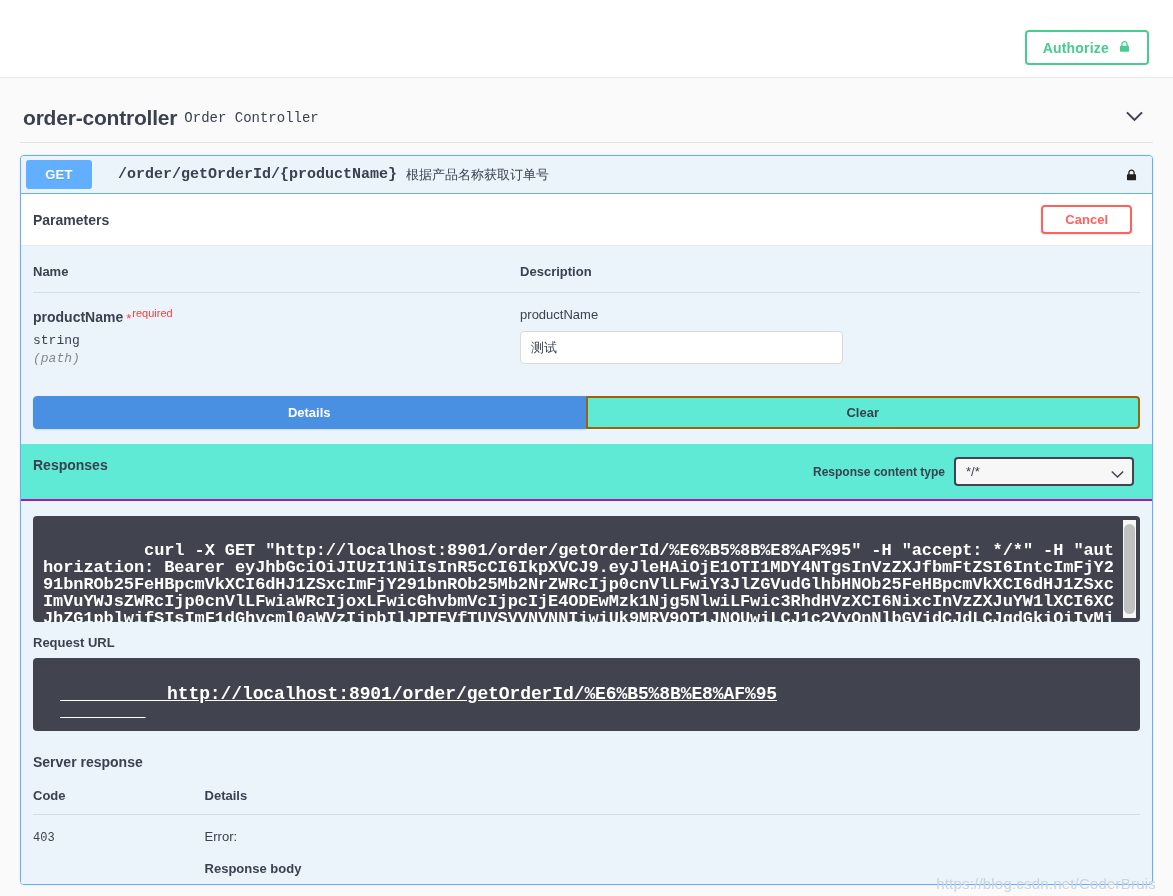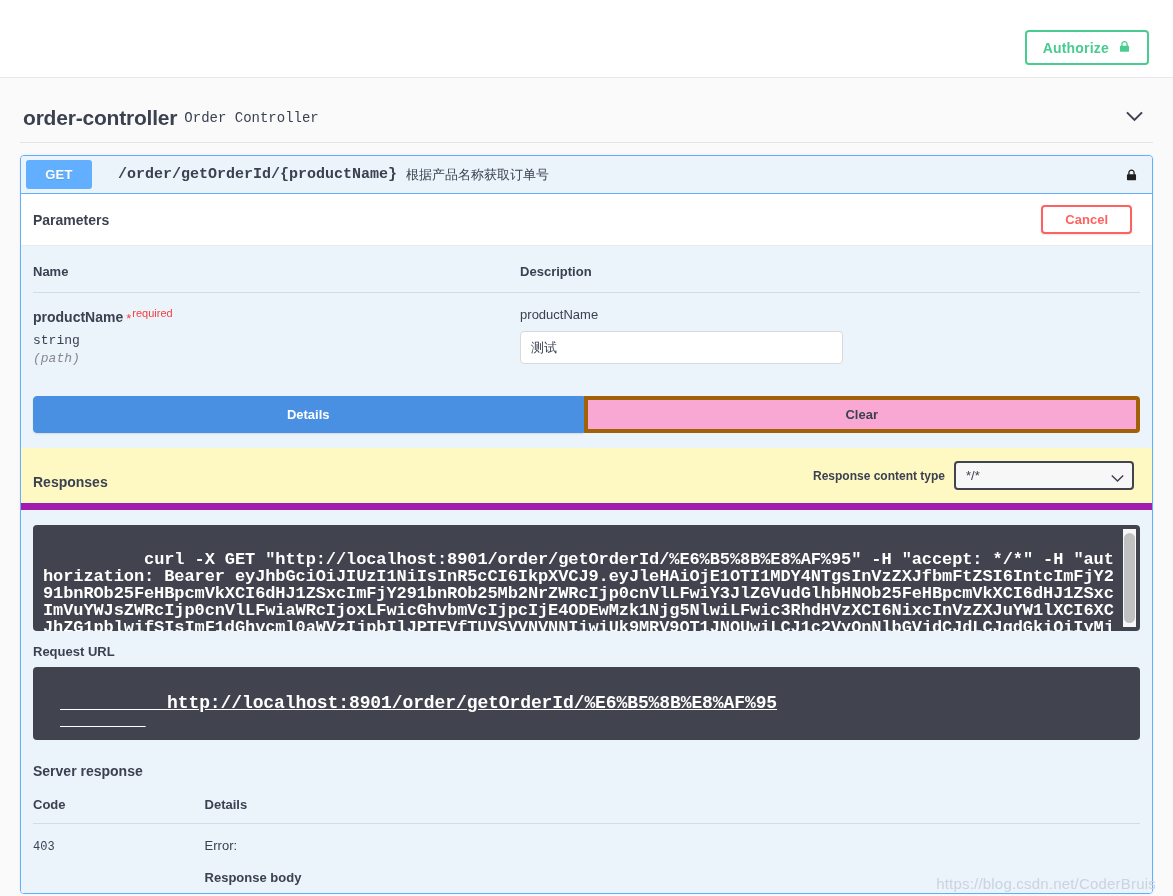--- a/index.html
+++ b/index.html
@@ -253,39 +253,39 @@
     border-radius: 4px 0 0 4px;
     font-size: 13px;
     font-weight: bold;
     font-family: "Liberation Sans", sans-serif;
     padding: 8px 0;
     cursor: pointer;
     box-shadow: 0 1px 2px rgba(0,0,0,.1);
   }
   .clear-btn {
     flex: 1;
-    background: #f9a8d4;
-    color: #3b4151;
-    border: 4px solid #a16207;
+    background: #5eead4;
+    color: #3b4151;
+    border: 2px solid #a16207;
     border-radius: 0 4px 4px 0;
     font-size: 13px;
     font-weight: bold;
     font-family: "Liberation Sans", sans-serif;
     padding: 7px 0;
     cursor: pointer;
   }
 
   
   .responses-head {
     display: flex;
-    align-items: flex-end;
+    align-items: flex-start;
     justify-content: space-between;
     padding: 13px 18px 13px 12px;
-    background: #fef9c3;
-    border-bottom: 7px solid #a21caf;
+    background: #5eead4;
+    border-bottom: 2px solid #a21caf;
   }
   .ct-wrap {
     display: flex;
     align-items: center;
     gap: 9px;
   }
   .ct-label {
     font-size: 12px;
     font-weight: bold;
     color: #3b4151;

